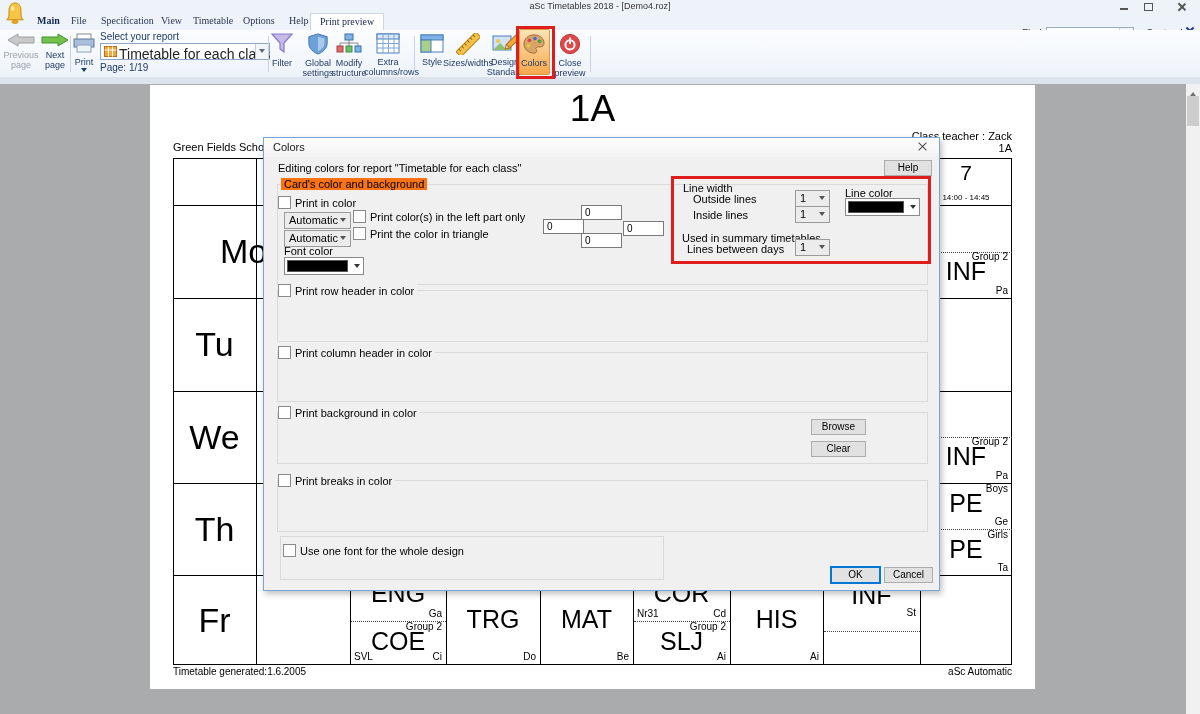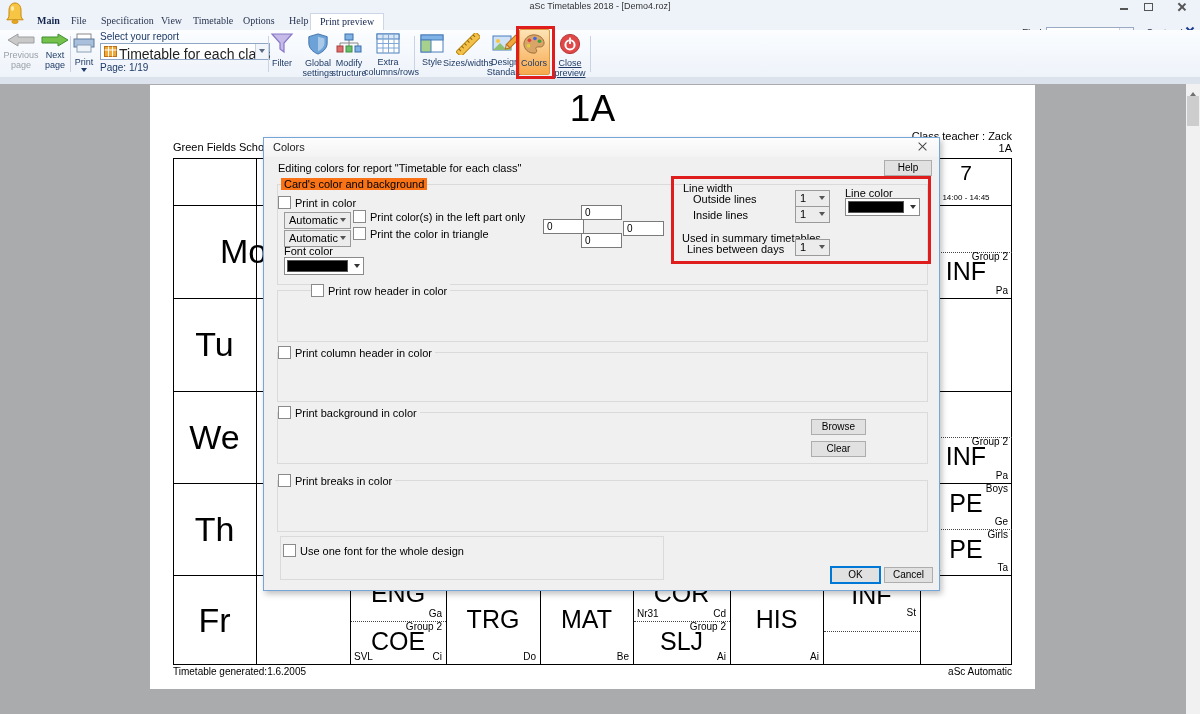--- a/index.html
+++ b/index.html
@@ -235,21 +235,21 @@
   <span class="lbl">Colors</span>
 </div>
 <div class="red-annot" style="left:516px;top:26px;width:33px;height:47px;"></div>
 <div class="rbtn" style="left:552px;top:33px;width:36px;">
   <span><svg width="22" height="22" viewBox="0 0 24 24">
         <circle cx="12" cy="12" r="10.5" fill="#e04848" stroke="#b03030"></circle>
         <circle cx="12" cy="13" r="5" fill="none" stroke="#fff" stroke-width="2.2"></circle>
         <rect x="10.8" y="3.5" width="2.4" height="8" fill="#e04848"></rect>
         <rect x="11" y="5" width="2" height="7" fill="#fff"></rect>
       </svg></span>
-  <span class="lbl" style="width:36px;text-decoration:underline;">Close preview</span>
+  <span class="lbl" style="width:36px;">Close preview</span>
 </div>
 <div class="rsep" style="left:590px;"></div>
 
 <div class="abs" id="canvas"></div>
 <div class="abs" id="vscroll">
   <div class="up"></div>
   <div class="thumb"></div>
 </div>
 <div class="abs" id="paper"></div>
 
@@ -394,21 +394,21 @@
   </div>
   <div class="dtext" style="left:418px;top:94px;">Used in summary timetables</div>
   <div class="dtext" style="left:423px;top:105px;">Lines between days</div>
   <div class="combo" style="left:531px;top:101px;width:33px;">
     <span class="ctxt">1</span>
       <span class="carr"></span>
   </div>
   <div class="red-annot" style="left:407px;top:38px;width:254px;height:82px;"></div>
 
   <div class="grp" style="left:13px;top:152px;width:649px;height:50px;"></div>
-  <div class="cbrow" style="left:14px;top:146px;margin-left:33px;">
+  <div class="cbrow" style="left:14px;top:146px;">
     <span class="cb"></span>
     <span class="cbl">Print row header in color</span>
   </div>
 
   <div class="grp" style="left:13px;top:214px;width:649px;height:48px;"></div>
   <div class="cbrow" style="left:14px;top:208px;">
     <span class="cb"></span>
     <span class="cbl">Print column header in color</span>
   </div>
 

